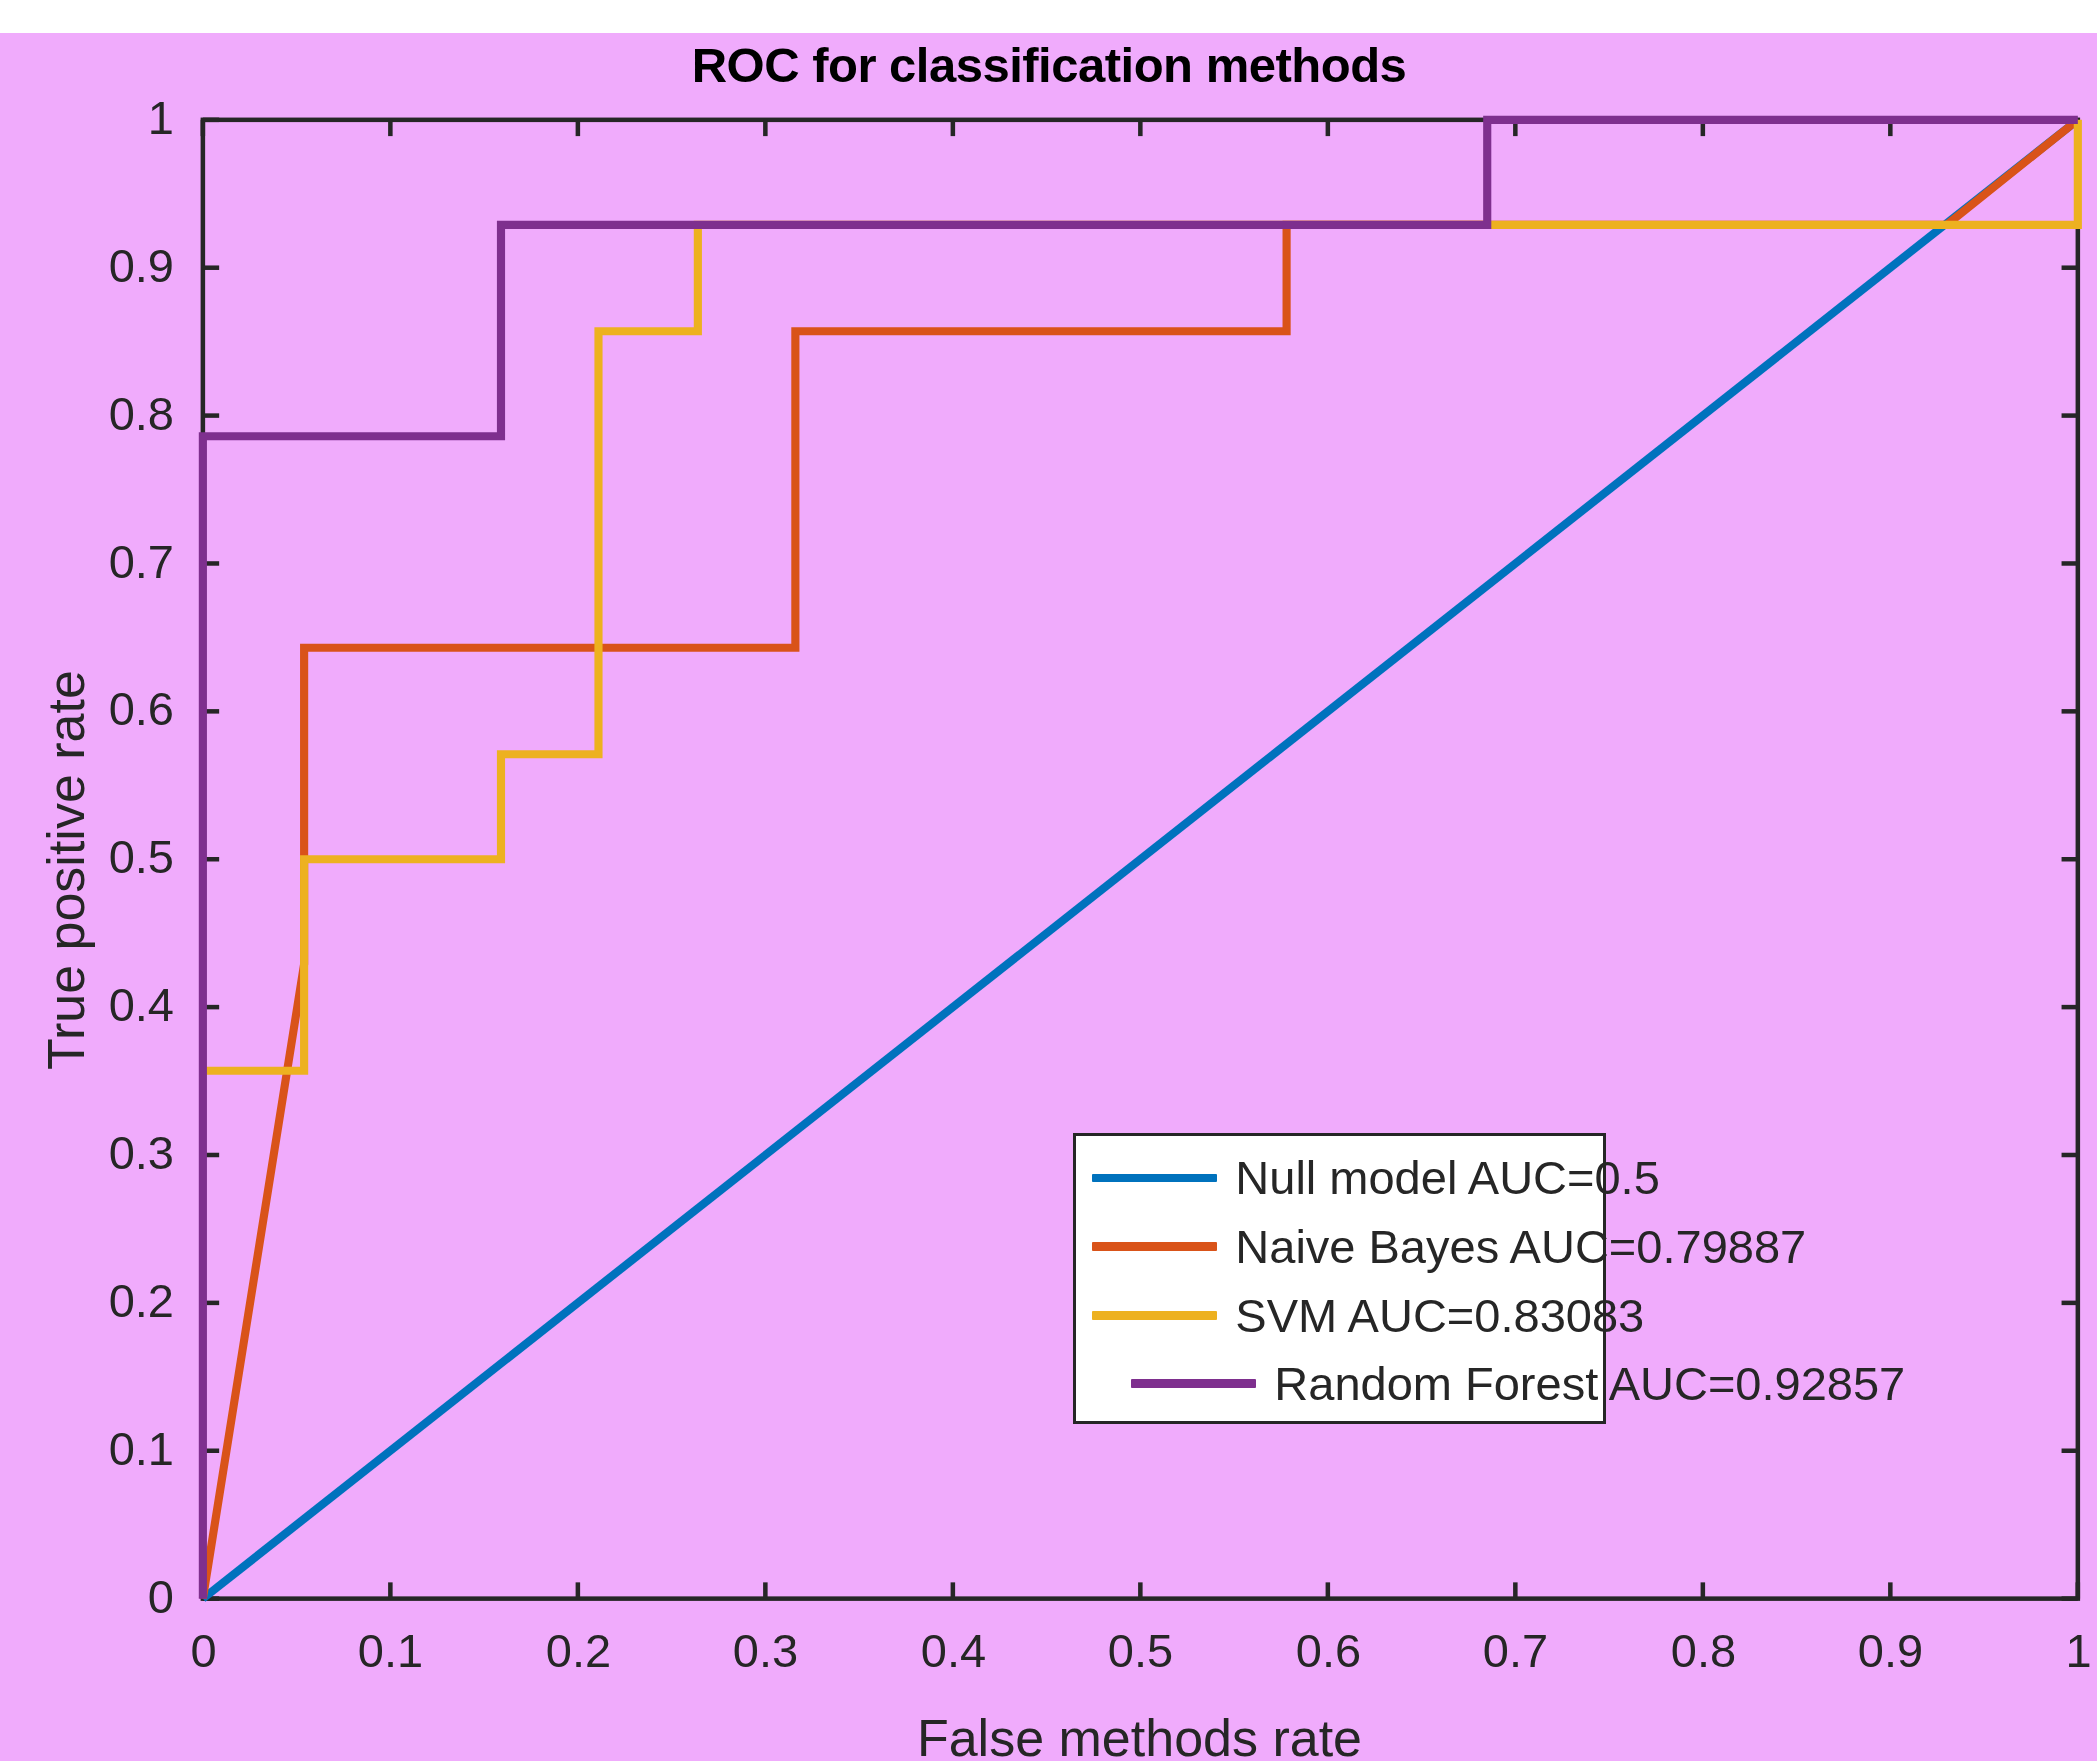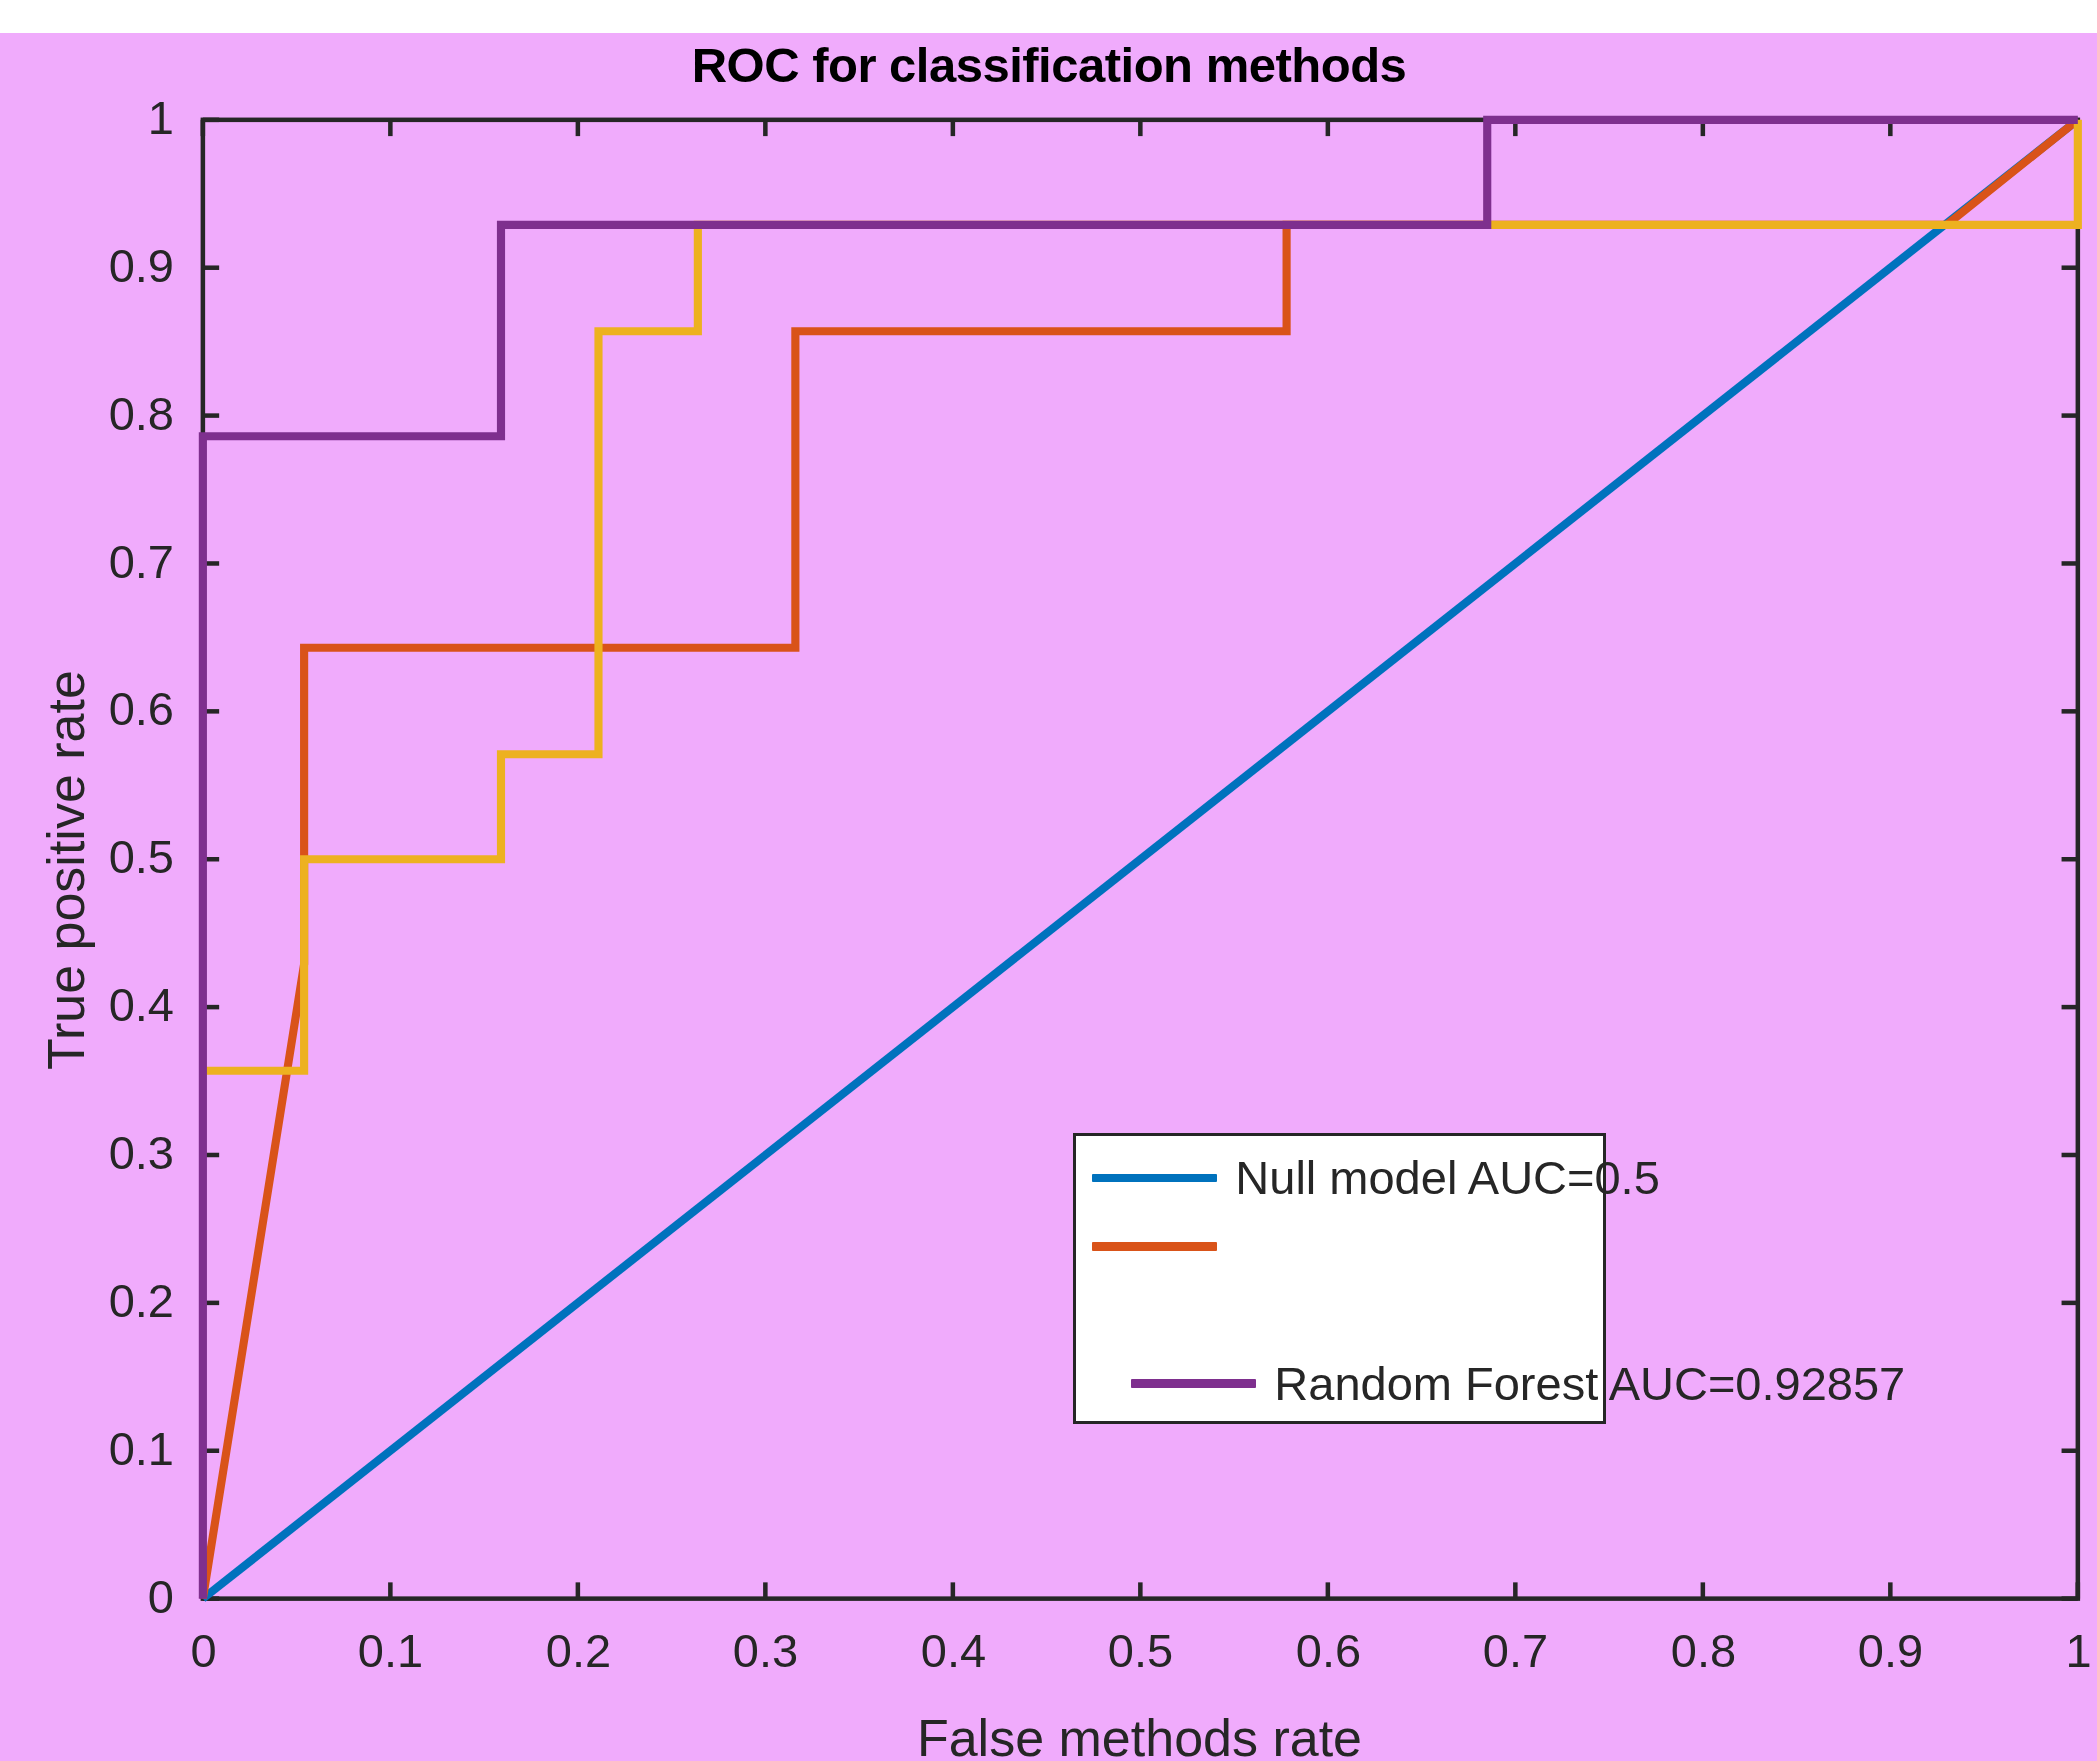--- a/index.html
+++ b/index.html
@@ -205,20 +205,25 @@
   <div id="xlabel">False methods rate</div>
   <div id="ylabel">True positive rate</div>
 
   <div id="legend-box">
       <div class="legend-row" style="top: 7.2px;">
         <span class="legend-swatch" style="background: rgb(0, 114, 189);"></span>
         <span class="legend-text">Null model AUC=0.5</span>
       </div>
       <div class="legend-row" style="top: 76px;">
         <span class="legend-swatch" style="background: rgb(217, 83, 25);"></span>
+        <span class="legend-text">Naive Bayes AUC=0.79887</span>
+      </div>
+      <div class="legend-row" style="top: 145px;">
+        <span class="legend-swatch" style="background: rgb(237, 177, 32);"></span>
+        <span class="legend-text">SVM AUC=0.83083</span>
       </div>
       <div class="legend-row" style="top: 213px; padding-left: 39px;">
         <span class="legend-swatch" style="background: rgb(126, 47, 142);"></span>
         <span class="legend-text">Random Forest AUC=0.92857</span>
       </div>
     </div>
 
 </div>
 
 

